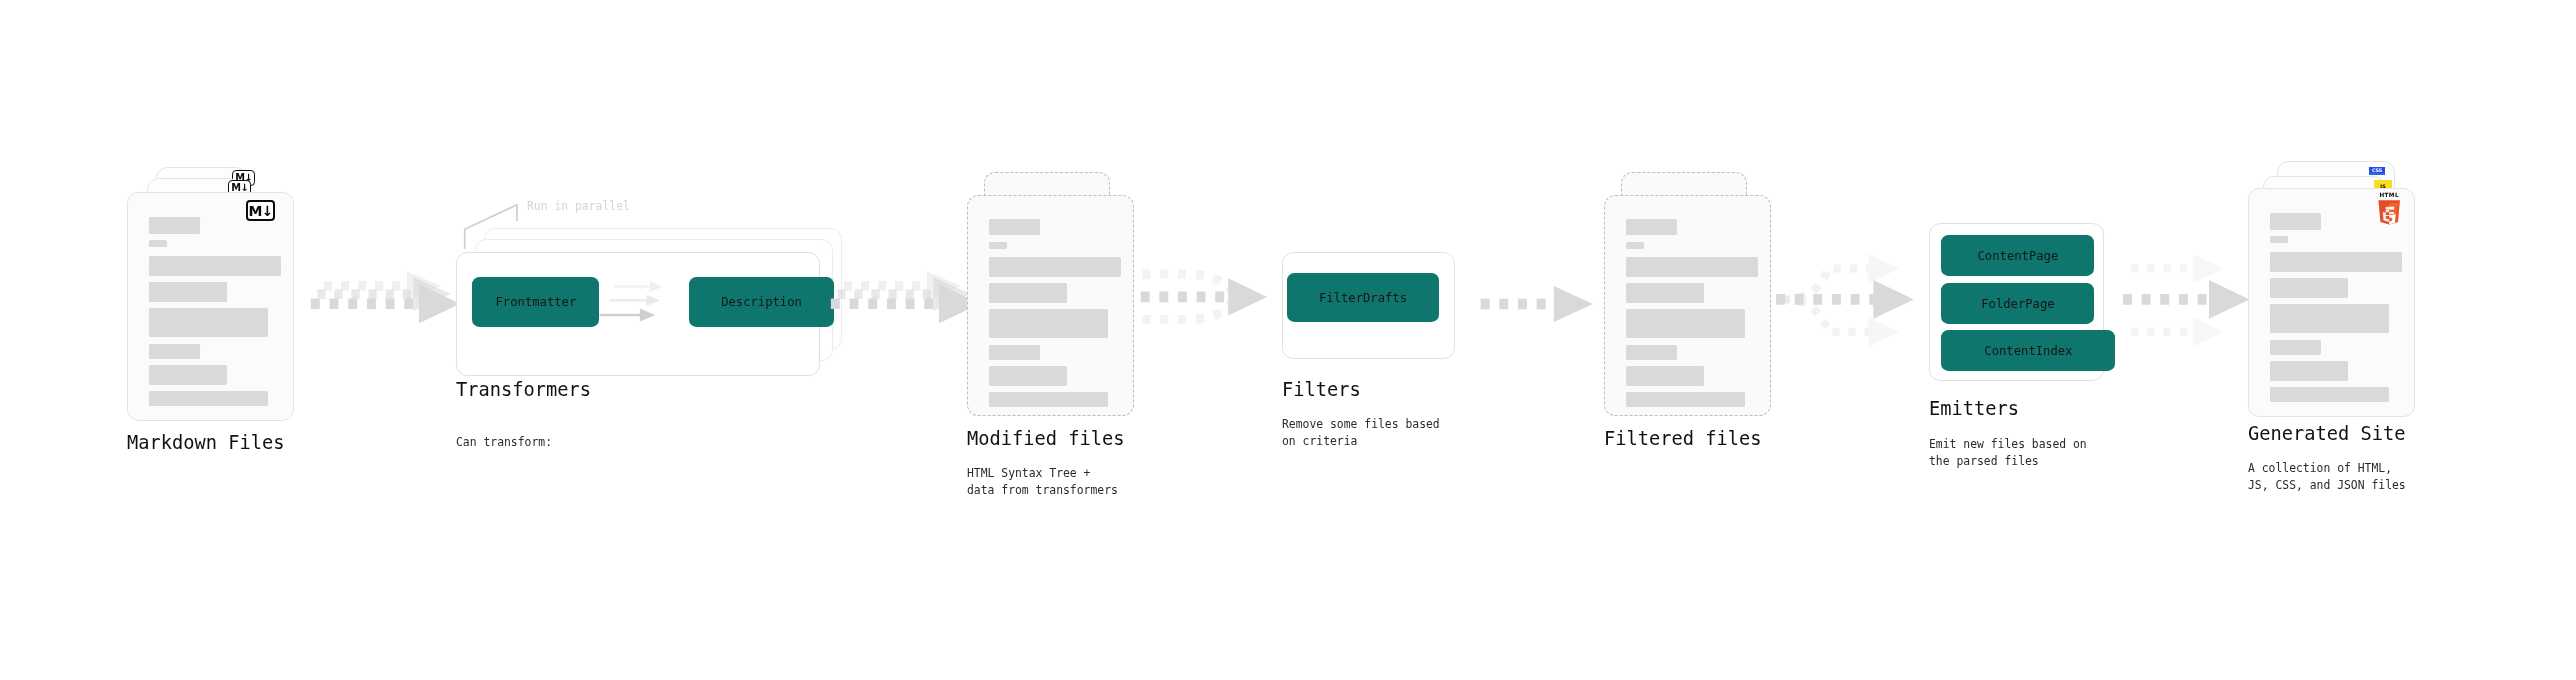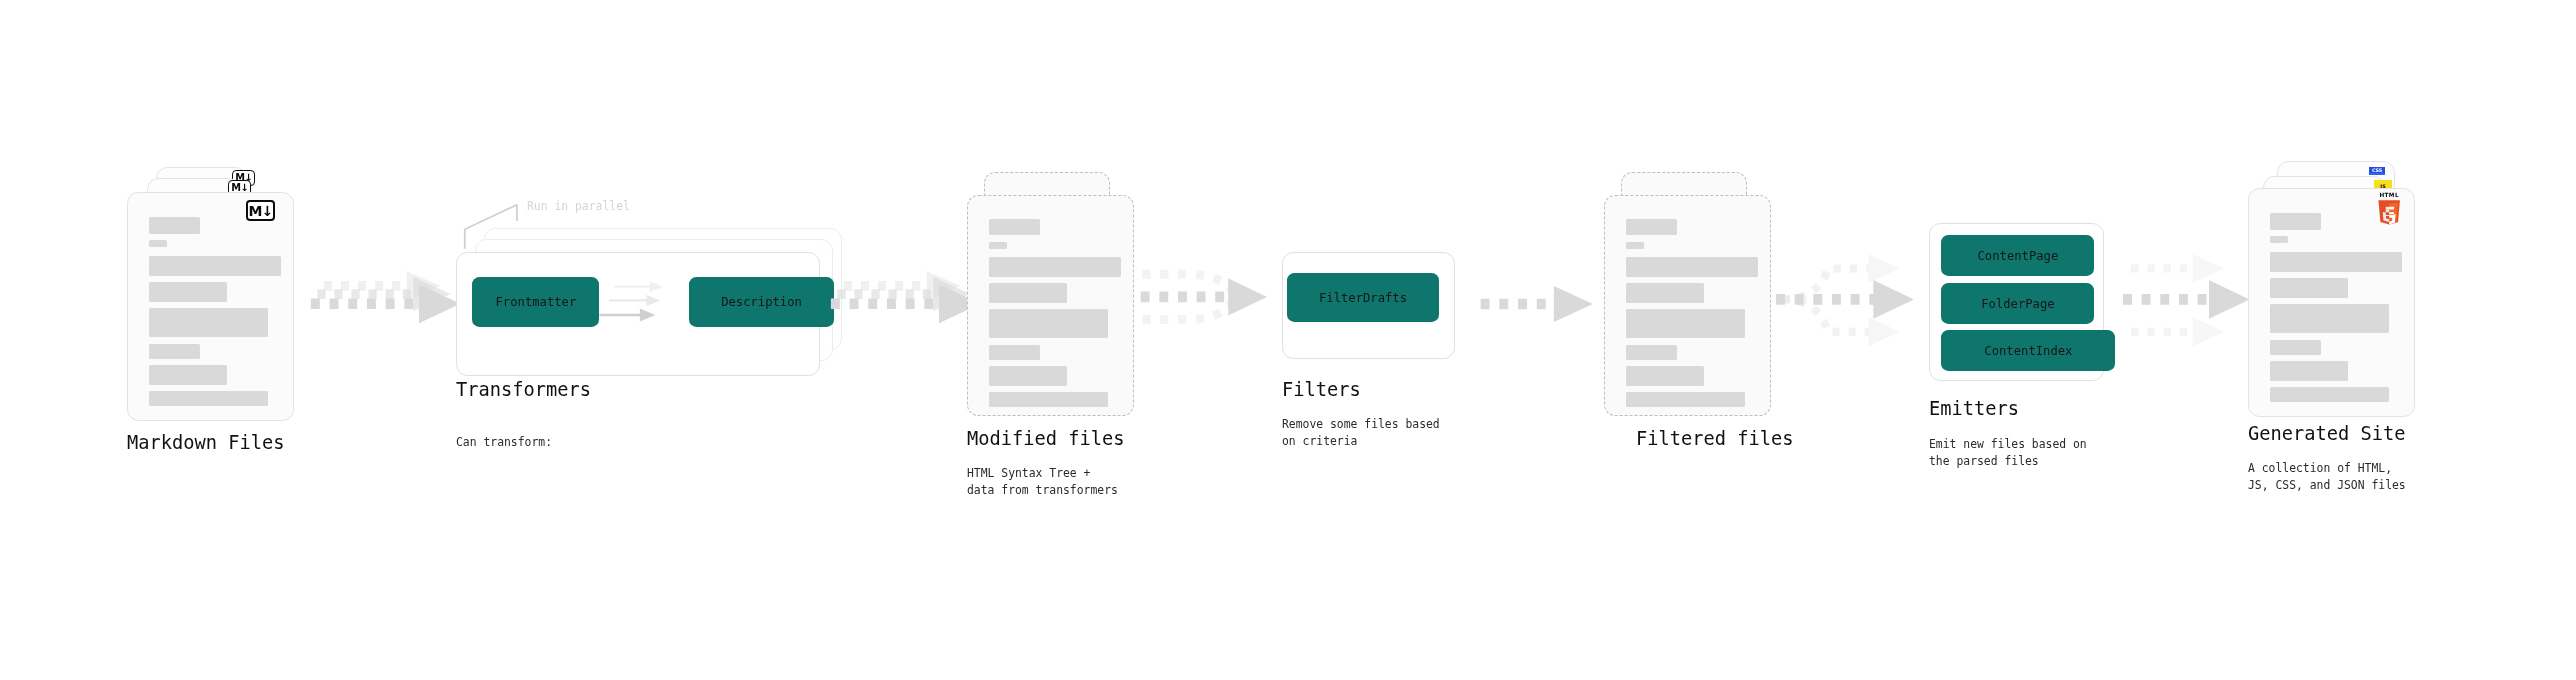--- a/index.html
+++ b/index.html
@@ -267,21 +267,21 @@
       <div class="skel" style="left:21px; top:23px; width:51px; height:16.3px;"></div>
       <div class="skel" style="left:21px; top:46px; width:18px; height:6.5px;"></div>
       <div class="skel" style="left:21px; top:61px; width:132px; height:19.5px;"></div>
       <div class="skel" style="left:21px; top:87px; width:78px; height:19.5px;"></div>
       <div class="skel" style="left:21px; top:113px; width:119px; height:29px;"></div>
       <div class="skel" style="left:21px; top:149px; width:51px; height:14.6px;"></div>
       <div class="skel" style="left:21px; top:170px; width:78px; height:19.5px;"></div>
       <div class="skel" style="left:21px; top:196px; width:119px; height:14.6px;"></div>
     </div>
   </div>
-  <div class="title" style="left:1604px; top:428px;margin-left:32px;">Filtered files</div>
+  <div class="title" style="left:1604px; top:428px;">Filtered files</div>
 
   <svg class="arrow" style="left:1776px; top:244px;" width="146" height="114" viewBox="0 0 180 140">
     <g opacity="0.45">
       <path d="M8,68 Q52,68 64,30 L118,30" fill="none" stroke="#e4e4e4" stroke-width="10" stroke-dasharray="9 11"></path>
       <polygon points="114,12 152,30 114,48" fill="#ececec"></polygon>
     </g>
     <g opacity="0.45">
       <path d="M8,68 Q52,68 64,108 L118,108" fill="none" stroke="#e4e4e4" stroke-width="10" stroke-dasharray="9 11"></path>
       <polygon points="114,90 152,108 114,126" fill="#ececec"></polygon>
     </g>

